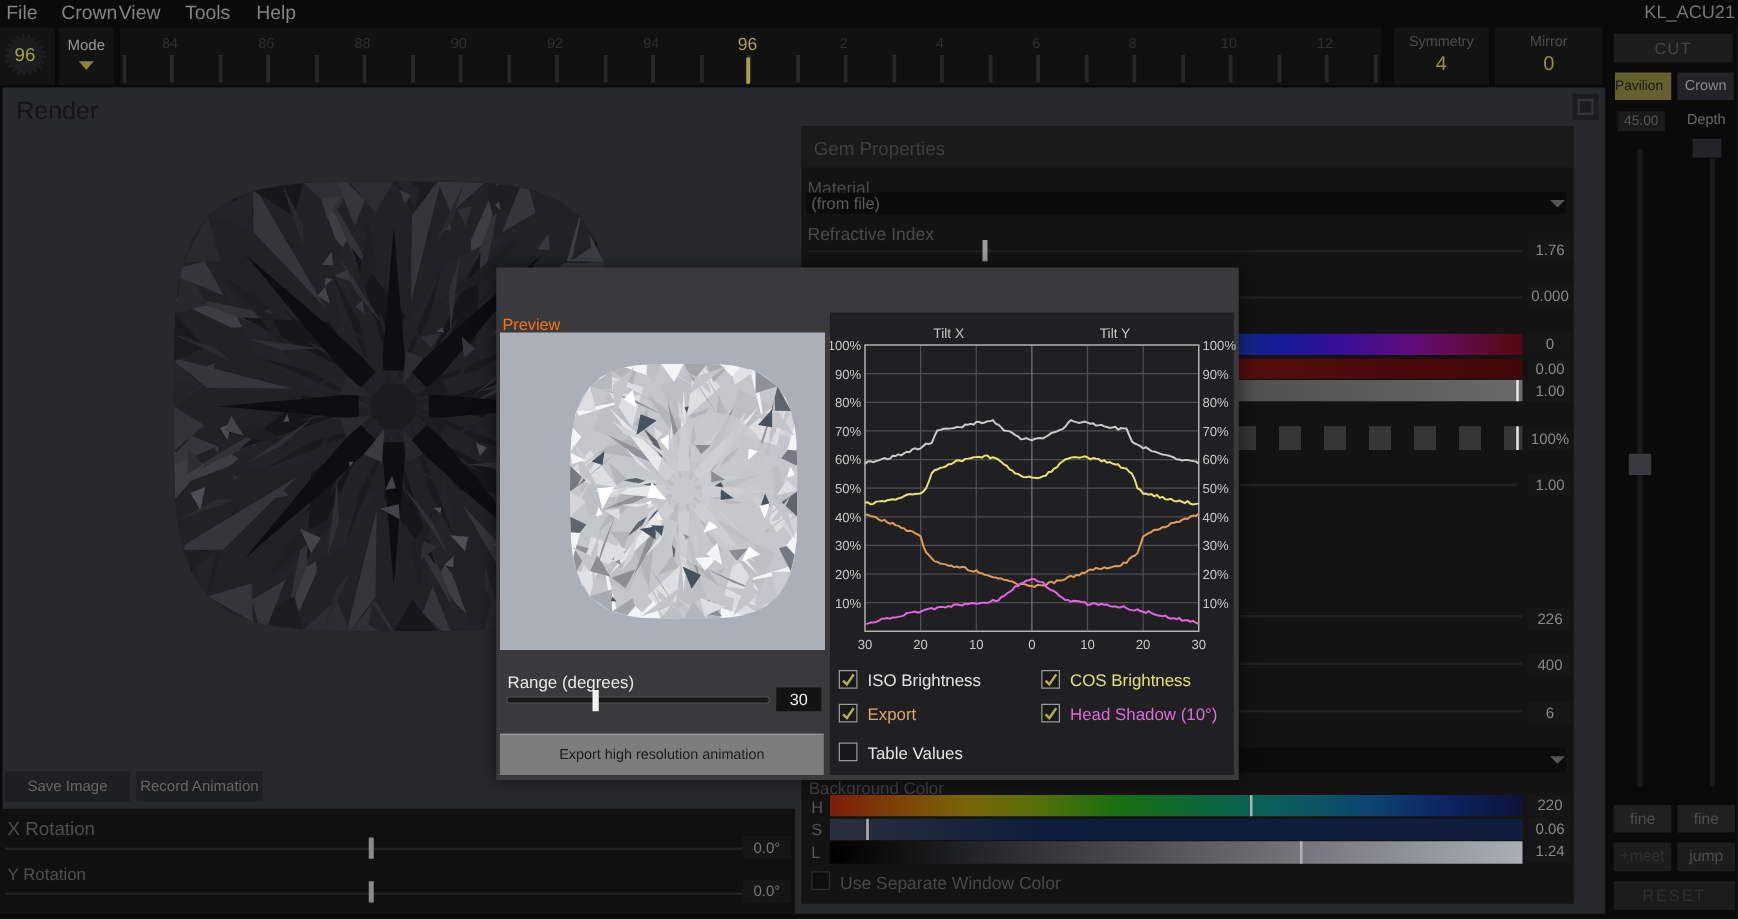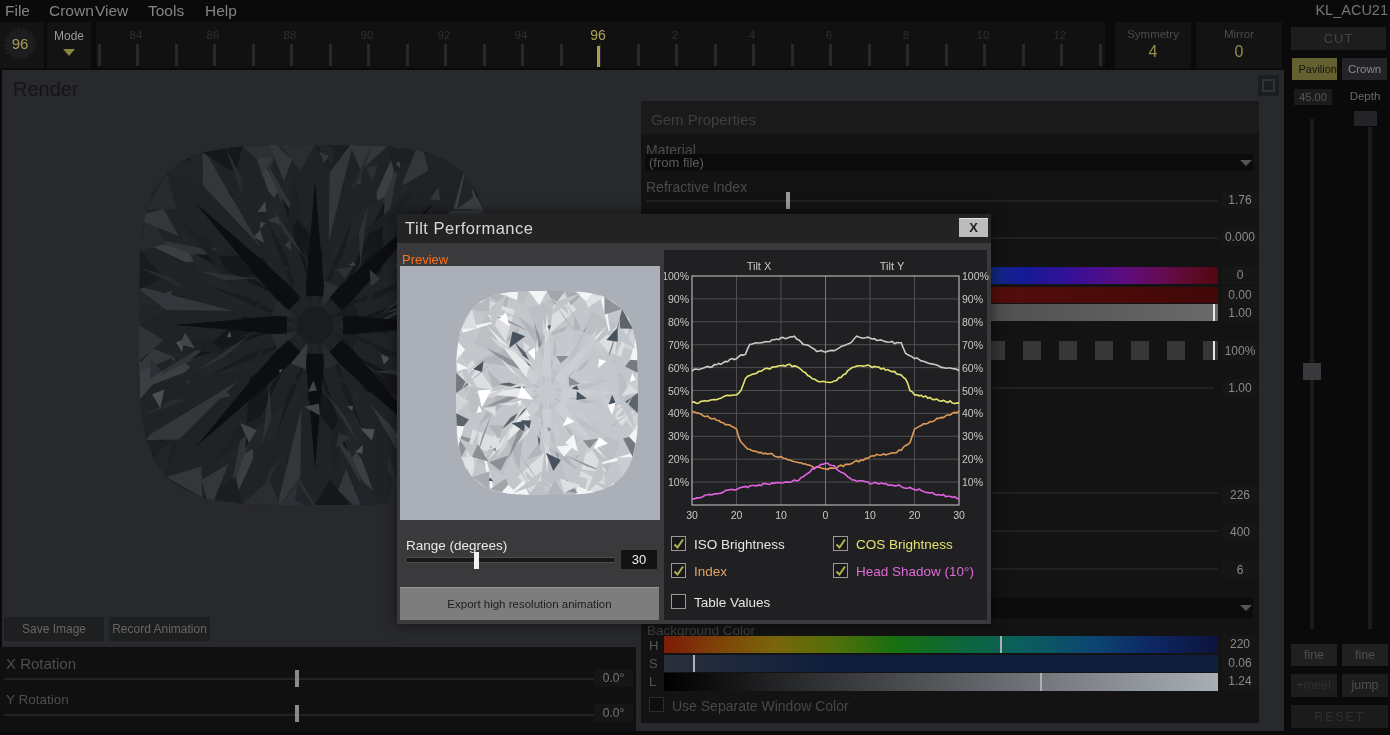--- a/index.html
+++ b/index.html
@@ -373,39 +373,35 @@
   <div style="position:absolute;left:4px;top:31px;width:590px;height:2px;background:#222"></div>
   <div class="abs" style="left:295px;top:23px;width:4px;height:17px;background:#8a8a8a"></div>
   <div class="abs" style="left:594px;top:22px;width:39px;height:18px;background:#161616;color:#777;font-size:12px;text-align:center;line-height:18px">0.0°</div>
   <div class="abs" style="left:6px;top:45px;color:#4e4e4e;font-size:13.5px">Y Rotation</div>
   <div style="position:absolute;left:4px;top:66.5px;width:590px;height:2px;background:#222"></div>
   <div class="abs" style="left:295px;top:58px;width:4px;height:17px;background:#8a8a8a"></div>
   <div class="abs" style="left:594px;top:57px;width:39px;height:18px;background:#161616;color:#777;font-size:12px;text-align:center;line-height:18px">0.0°</div>
 </div>
 
 <div class="abs" style="left:1291px;top:27px;width:95px;height:23px;background:#1d1d1e;color:#434343;font-size:13px;text-align:center;line-height:23px;letter-spacing:1px">CUT</div>
-<div class="abs" style="left:1292px;top:58px;width:45px;height:22px;background:#64602f;color:#16160c;font-size:11px;text-align:right;line-height:22px">Pavilion</div>
+<div class="abs" style="left:1292px;top:58px;width:45px;height:22px;background:#64602f;color:#16160c;font-size:11px;text-align:left;line-height:22px">Pavilion</div>
 <div class="abs" style="left:1342px;top:58px;width:45px;height:22px;background:#242428;color:#8a8a8a;font-size:11.5px;text-align:center;line-height:22px">Crown</div>
 <div class="abs" style="left:1294px;top:89px;width:38px;height:16px;background:#1b1b1c;color:#565656;font-size:11px;text-align:center;line-height:16px">45.00</div>
 <div class="abs" style="left:1345px;top:90px;width:40px;text-align:center;color:#6a6a6a;font-size:11.5px">Depth</div>
 <div class="abs" style="left:1354px;top:111px;width:23px;height:15px;background:#242428"></div>
 <div class="abs" style="left:1310px;top:119px;width:4px;height:510px;background:#1b1b1c"></div>
 <div class="abs" style="left:1368px;top:127px;width:4px;height:502px;background:#1b1b1c"></div>
 <div class="abs" style="left:1303px;top:363px;width:18px;height:17px;background:#39393d"></div>
 <div class="abs" style="left:1291px;top:644px;width:46px;height:22px;background:#202021;color:#4e4e4e;font-size:12.5px;text-align:center;line-height:22px">fine</div>
 <div class="abs" style="left:1342px;top:644px;width:46px;height:22px;background:#202021;color:#4e4e4e;font-size:12.5px;text-align:center;line-height:22px">fine</div>
 <div class="abs" style="left:1291px;top:674px;width:46px;height:23px;background:#1d1d1e;color:#303030;font-size:12.5px;text-align:center;line-height:23px">+meet</div>
 <div class="abs" style="left:1342px;top:674px;width:46px;height:23px;background:#1d1d1e;color:#4e4e4e;font-size:12.5px;text-align:center;line-height:23px">jump</div>
 <div class="abs" style="left:1291px;top:705px;width:97px;height:23px;background:#1b1b1c;color:#2f2f2f;font-size:13px;text-align:center;line-height:23px;letter-spacing:1.5px">RESET</div>
 
 <div class="abs" style="left:397px;top:214px;width:594px;height:410px;background:#3a3a3c;box-shadow:0 0 14px rgba(0,0,0,0.55)">
-  <div class="abs" style="left:0;top:0;width:594px;height:29px;background:#232323">
-    <span class="abs" style="left:8px;top:5px;color:#d8d8d8;font-size:16.5px;letter-spacing:0.5px">Tilt Performance</span>
-    <div class="abs" style="left:562px;top:4px;width:29px;height:19px;background:#bcbcbc;border-top:1px solid #e2e2e2;color:#1f1f1f;font-size:13px;font-weight:bold;text-align:center;line-height:18px">X</div>
-  </div>
   <div class="abs" style="left:5px;top:38px;color:#f97316;font-size:13px">Preview</div>
   <div class="abs" style="left:3px;top:52px;width:260px;height:254px;background:#abafb8">
     <div class="abs" style="left:56px;top:25px"><svg width="182" height="204" viewBox="0 0 182 204">
           <defs>
             <clipPath id="cliplt">
               <polygon points="182.0,102.0 182.0,112.0 181.9,122.3 181.7,132.8 181.0,143.8 179.5,155.0 176.8,166.3 172.4,176.9 166.1,186.1 157.8,193.3 148.4,198.2 138.3,201.2 128.3,202.8 118.5,203.6 109.1,203.9 100.0,204.0 91.0,204.0 82.0,204.0 72.9,203.9 63.5,203.6 53.7,202.8 43.7,201.2 33.6,198.2 24.2,193.3 15.9,186.1 9.6,176.9 5.2,166.3 2.5,155.0 1.0,143.8 0.3,132.8 0.1,122.3 0.0,112.0 0.0,102.0 0.0,92.0 0.1,81.7 0.3,71.2 1.0,60.2 2.5,49.0 5.2,37.7 9.6,27.1 15.9,17.9 24.2,10.7 33.6,5.8 43.7,2.8 53.7,1.2 63.5,0.4 72.9,0.1 82.0,0.0 91.0,0.0 100.0,0.0 109.1,0.1 118.5,0.4 128.3,1.2 138.3,2.8 148.4,5.8 157.8,10.7 166.1,17.9 172.4,27.1 176.8,37.7 179.5,49.0 181.0,60.2 181.7,71.2 181.9,81.7 182.0,92.0"></polygon>
             </clipPath>
           </defs>
           <polygon points="182.0,102.0 182.0,112.0 181.9,122.3 181.7,132.8 181.0,143.8 179.5,155.0 176.8,166.3 172.4,176.9 166.1,186.1 157.8,193.3 148.4,198.2 138.3,201.2 128.3,202.8 118.5,203.6 109.1,203.9 100.0,204.0 91.0,204.0 82.0,204.0 72.9,203.9 63.5,203.6 53.7,202.8 43.7,201.2 33.6,198.2 24.2,193.3 15.9,186.1 9.6,176.9 5.2,166.3 2.5,155.0 1.0,143.8 0.3,132.8 0.1,122.3 0.0,112.0 0.0,102.0 0.0,92.0 0.1,81.7 0.3,71.2 1.0,60.2 2.5,49.0 5.2,37.7 9.6,27.1 15.9,17.9 24.2,10.7 33.6,5.8 43.7,2.8 53.7,1.2 63.5,0.4 72.9,0.1 82.0,0.0 91.0,0.0 100.0,0.0 109.1,0.1 118.5,0.4 128.3,1.2 138.3,2.8 148.4,5.8 157.8,10.7 166.1,17.9 172.4,27.1 176.8,37.7 179.5,49.0 181.0,60.2 181.7,71.2 181.9,81.7 182.0,92.0" fill="#c3c6cb"></polygon>
           <g clip-path="url(#cliplt)">
@@ -728,21 +724,21 @@
         <svg width="13" height="13" style="position:absolute;left:0;top:0">
           <polyline points="2.5,7.5 5.5,10.5 11,2.5" fill="none" stroke="#b2b24c" stroke-width="2"></polyline>
         </svg>
       </div>
     <div class="abs" style="left:192px;top:287px;color:#e2e273;font-size:13.5px">COS Brightness</div>
     <div style="position:absolute;left:7px;top:313px;width:15px;height:15px;background:#19191c;border:1px solid #999;box-sizing:border-box">
         <svg width="13" height="13" style="position:absolute;left:0;top:0">
           <polyline points="2.5,7.5 5.5,10.5 11,2.5" fill="none" stroke="#b2b24c" stroke-width="2"></polyline>
         </svg>
       </div>
-    <div class="abs" style="left:30px;top:314px;color:#e2a266;font-size:13.5px">Index</div>
+    <div class="abs" style="left:30px;top:314px;color:#e2a266;font-size:13.5px">Export</div>
     <div style="position:absolute;left:169px;top:313px;width:15px;height:15px;background:#19191c;border:1px solid #999;box-sizing:border-box">
         <svg width="13" height="13" style="position:absolute;left:0;top:0">
           <polyline points="2.5,7.5 5.5,10.5 11,2.5" fill="none" stroke="#b2b24c" stroke-width="2"></polyline>
         </svg>
       </div>
     <div class="abs" style="left:192px;top:314px;color:#df6ad8;font-size:13.5px">Head Shadow (10°)</div>
     <div style="position:absolute;left:7px;top:344px;width:15px;height:15px;background:#19191c;border:1px solid #999;box-sizing:border-box"></div>
     <div class="abs" style="left:30px;top:345px;color:#e4e4e4;font-size:13.5px">Table Values</div>
   </div>
 </div>

